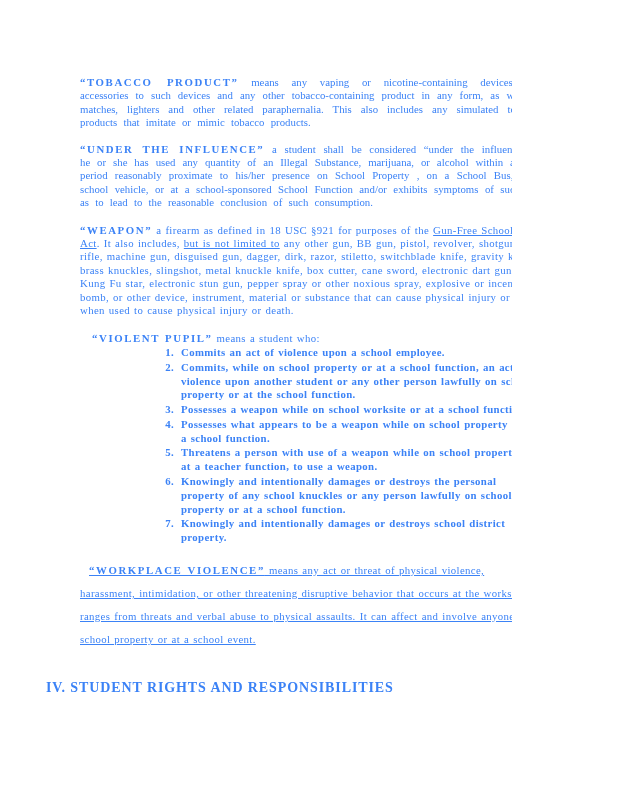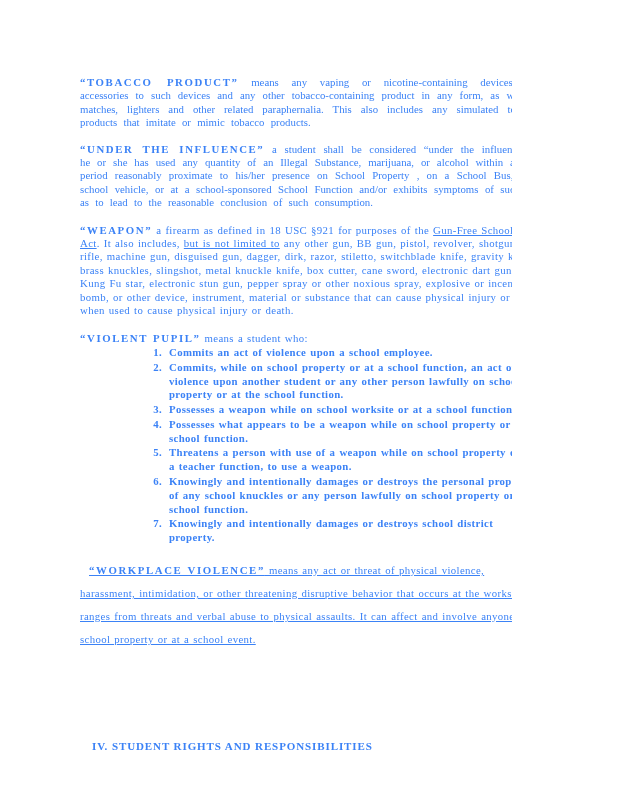--- a/index.html
+++ b/index.html
@@ -18,38 +18,37 @@
     top: 76px;
     width: 461px;
     font-size: 10.8px;
     line-height: 13.4px;
   }
   p.para { margin: 0 0 13px 0; }
   .justify { text-align: justify; word-spacing: 3.5px; }
   .tracked { letter-spacing: 0.35px; word-spacing: 1px; }
   .term { font-weight: bold; letter-spacing: 1.6px; }
   .uline { text-decoration: underline; }
-  .violent-block { margin: 0 0 14px 0; }
+  .violent-block { margin: 0 0 14px 12px; }
   .violent-block .lead { margin: 0; }
   ol.violent-list {
     margin: 1px 0 0 0;
     padding-left: 86px;
     line-height: 13.8px;
     font-weight: bold;
   }
   ol.violent-list li { padding-left: 3px; margin: 0 0 1px 0; }
   .workplace { text-indent: 9px; line-height: 23px; text-decoration: underline; }
   .heading-iv {
     position: absolute;
     left: 46px;
-    top: 740px;
+    top: 680px;
     font-weight: bold;
-    font-size: 11px;
+    font-size: 14px;
     letter-spacing: 0.9px;
-    margin-left: 46px;
   }
   .page-number {
     position: absolute;
     left: 556px;
     top: 731px;
     font-size: 10px;
   }
 </style>
 </head>
 <body>

